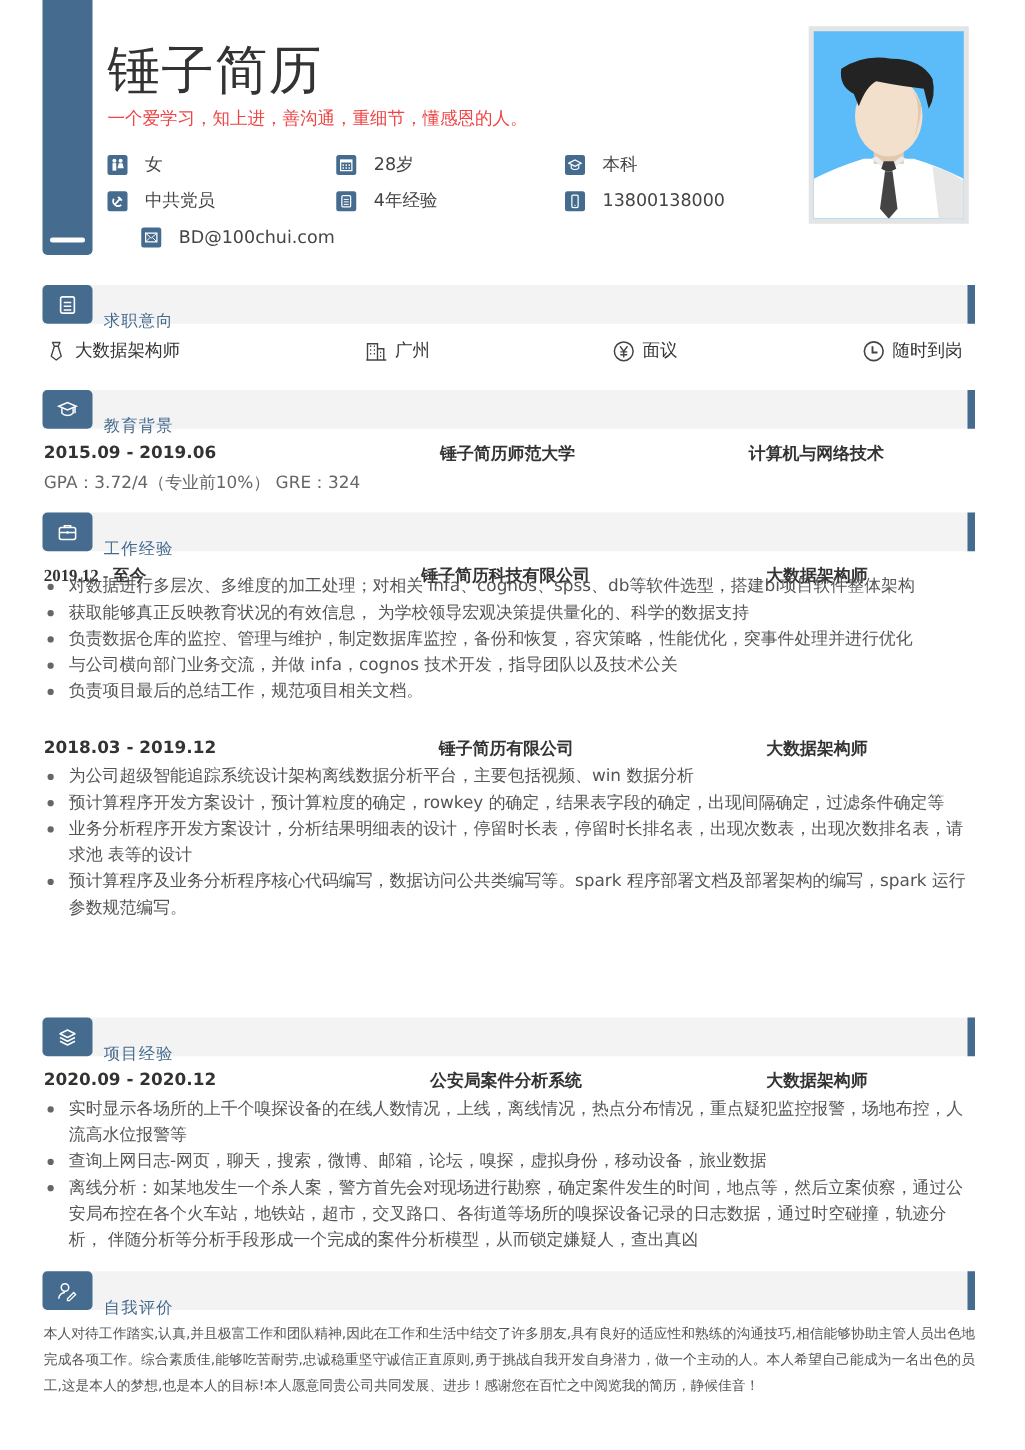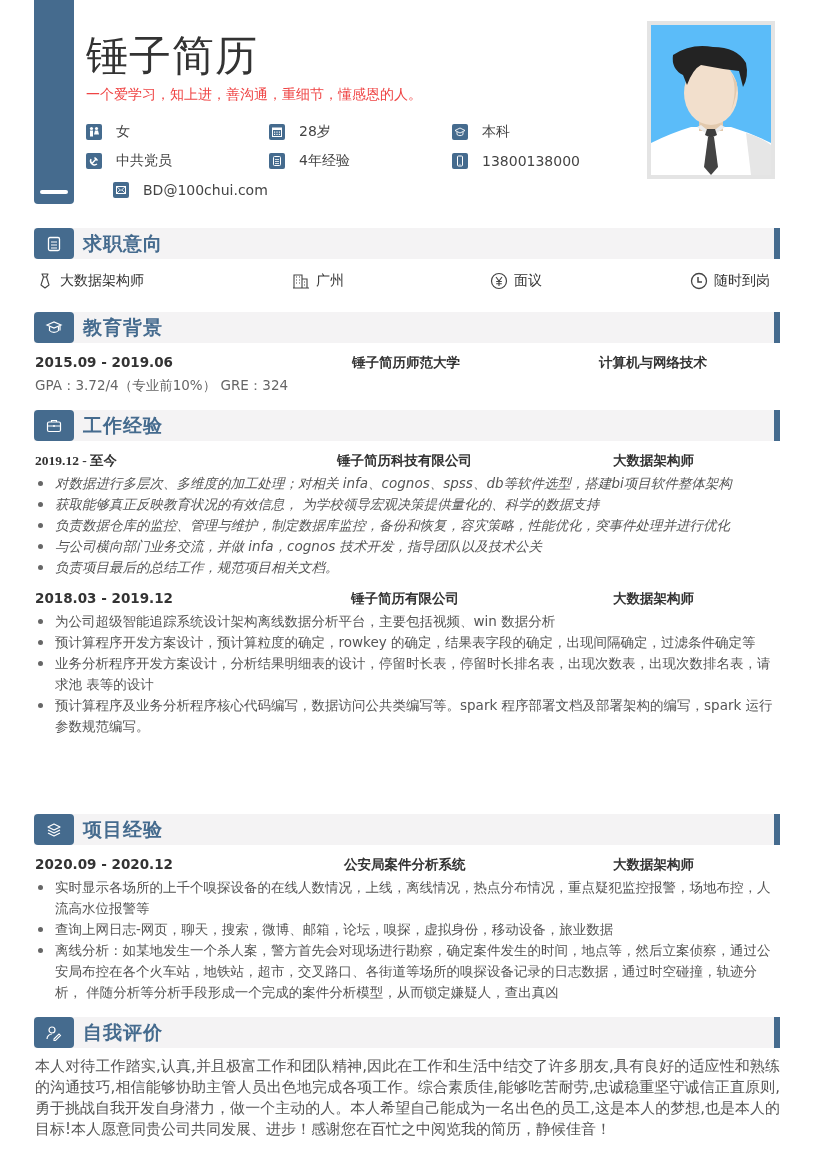--- a/index.html
+++ b/index.html
@@ -15,36 +15,36 @@
   .info { position: absolute; font-size: 14px; color: #444; display: flex; align-items: center; height: 20px; }
   .info .ico { width: 16px; height: 16px; background: #456b8e; border-radius: 2px; margin-right: 14px; display: flex; align-items: center; justify-content: center; }
   .info .ico svg { width: 12px; height: 12px; }
 
   .photo { position: absolute; left: 647px; top: 21px; width: 128px; height: 158px; background: #e4e4e4; padding: 4px; }
   .photo .inner { width: 120px; height: 150px; background: #5bbcf9; overflow: hidden; position: relative; }
 
   .sec-head { position: absolute; left: 34px; width: 746px; height: 31px; background: #f4f3f4; }
   .sec-head .badge { position: absolute; left: 0; top: 0; width: 40px; height: 31px; background: #456b8e; border-radius: 4px; display: flex; align-items: center; justify-content: center; }
   .sec-head .badge svg { width: 18px; height: 18px; }
-  .sec-head .title { position: absolute; left: 49px; top: 3px; font-size: 19px; font-weight: bold; color: #456b8e; letter-spacing: 1px; }
+  .sec-head .title { position: absolute; left: 49px; top: 20px; font-size: 13px; font-weight: normal; color: #456b8e; letter-spacing: 1px; }
   .sec-head .endbar { position: absolute; right: 0; top: 0; width: 6px; height: 31px; background: #456b8e; }
 
   .intent { position: absolute; top: 272px; font-size: 14px; color: #333; display: flex; align-items: center; }
   .intent svg { width: 18px; height: 18px; margin-right: 6px; }
 
   .row-head { position: absolute; left: 35px; width: 745px; height: 20px; font-size: 13.5px; font-weight: bold; color: #333; }
   .row-head span { position: absolute; top: 0; white-space: nowrap; }
 
   .plain { position: absolute; left: 35px; font-size: 13.5px; color: #666; }
 
   ul.bullets { position: absolute; left: 35px; width: 745px; list-style: none; font-size: 13.5px; color: #555; line-height: 21px; }
   ul.bullets li { position: relative; padding-left: 20px; }
   ul.bullets li::before { content: ""; position: absolute; left: 3px; top: 8px; width: 5px; height: 5px; border-radius: 50%; background: #666; }
 
-  .para { position: absolute; left: 35px; top: 1056px; width: 745px; font-size: 15px; color: #555; line-height: 21px; text-align: justify; }
+  .para { position: absolute; left: 35px; top: 1056px; width: 745px; font-size: 11px; color: #555; line-height: 21px; text-align: justify; }
 </style>
 </head>
 <body>
 
 <div class="sidebar-bar">
     <div class="dash"></div>
   </div>
 
 <div class="name">锤子简历</div>
 <div class="motto">一个爱学习，知上进，善沟通，重细节，懂感恩的人。</div>
@@ -209,21 +209,21 @@
     </div>
   <div class="title">工作经验</div>
   <div class="endbar"></div>
 </div>
 
 <div class="row-head" style="top:452px;font-family:Liberation Serif, serif;">
   <span style="left:0;">2019.12 - 至今</span>
   <span style="left:302px;">锤子简历科技有限公司</span>
   <span style="left:578px;">大数据架构师</span>
 </div>
-<ul class="bullets" style="top:473px;font-style:italic;">
+<ul class="bullets" style="top:459px;">
   <li>对数据进行多层次、多维度的加工处理；对相关 infa、cognos、spss、db等软件选型，搭建bi项目软件整体架构</li>
   <li>获取能够真正反映教育状况的有效信息， 为学校领导宏观决策提供量化的、科学的数据支持</li>
   <li>负责数据仓库的监控、管理与维护，制定数据库监控，备份和恢复，容灾策略，性能优化，突事件处理并进行优化</li>
   <li>与公司横向部门业务交流，并做 infa，cognos 技术开发，指导团队以及技术公关</li>
   <li>负责项目最后的总结工作，规范项目相关文档。</li>
 </ul>
 
 <div class="row-head" style="top:590px;">
   <span style="left:0;">2018.03 - 2019.12</span>
   <span style="left:316px;">锤子简历有限公司</span>

